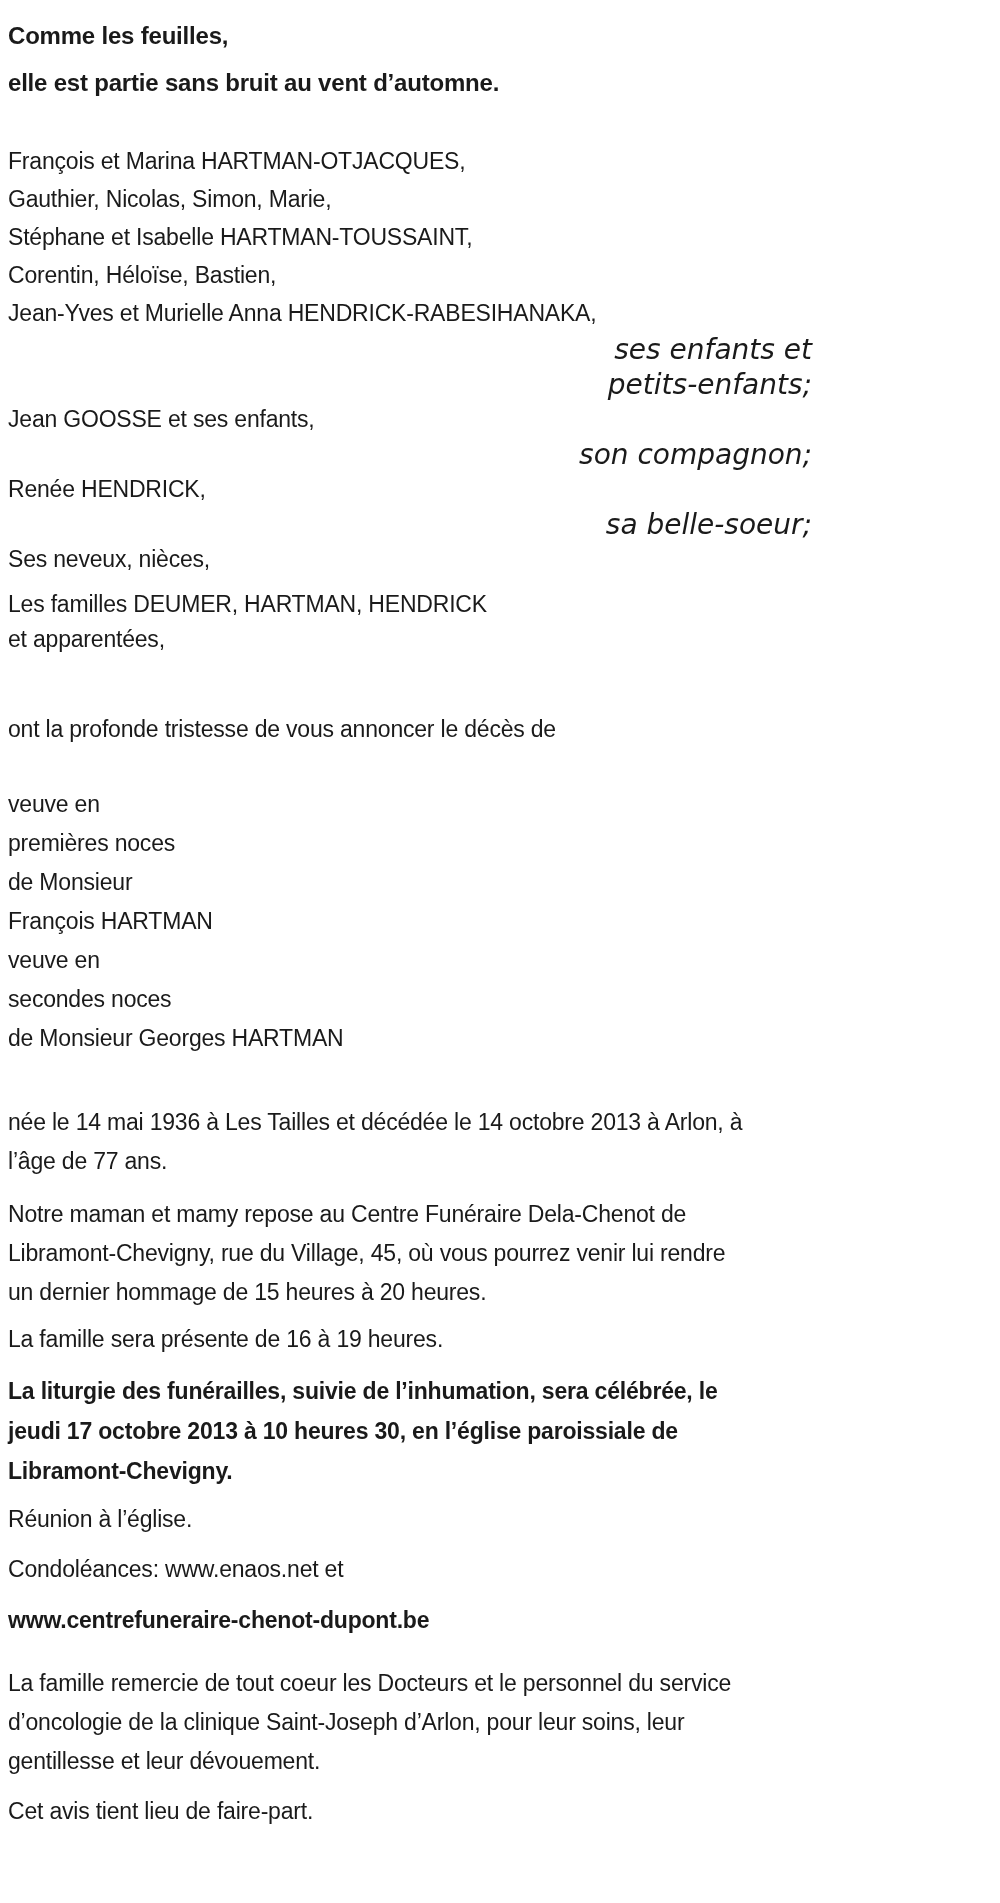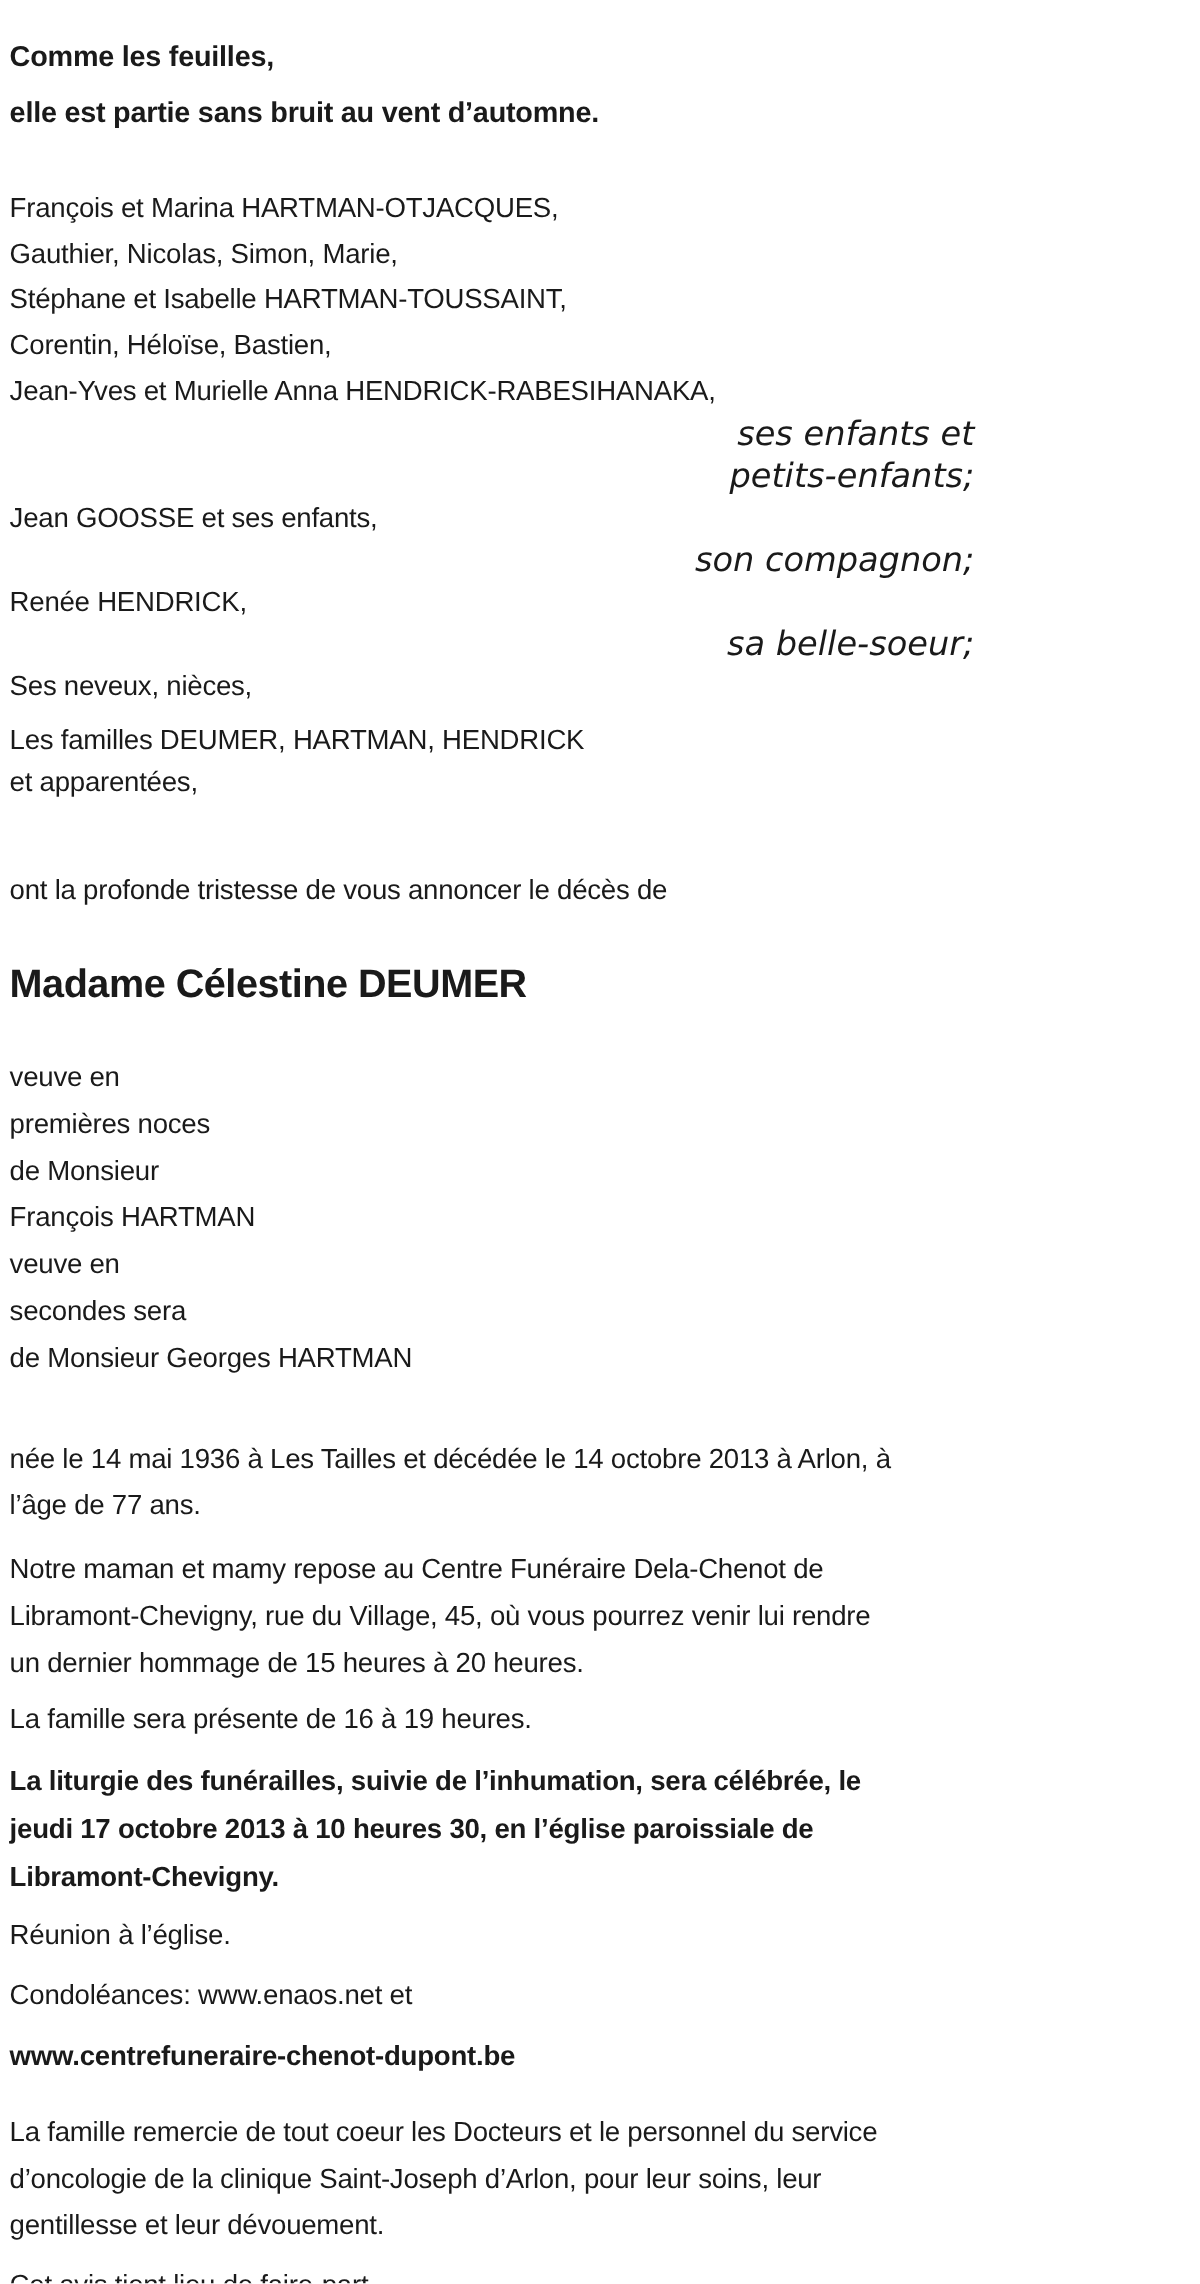--- a/index.html
+++ b/index.html
@@ -5,21 +5,21 @@
   html, body {
     margin: 0;
     padding: 0;
     background: #ffffff;
   }
   .page {
     position: relative;
     width: 824px;
     height: 1903px;
     box-sizing: border-box;
-    padding: 20px 12px 6px 8px;
+    padding: 8px 12px 6px 8px;
     background: #ffffff;
     color: #1a1a1a;
     font-family: "Liberation Sans", sans-serif;
     font-size: 23px;
     letter-spacing: -0.2px;
     overflow: hidden;
   }
   .page div { white-space: nowrap; }
 
   
@@ -83,31 +83,28 @@
 
   <div class="families">
     <div>Les familles DEUMER, HARTMAN, HENDRICK</div>
     <div>et apparentées,</div>
   </div>
 
   <div class="announce">
     <div>ont la profonde tristesse de vous annoncer le décès de</div>
   </div>
 
-  <div class="title-block">
-    <div class="deceased-name">Madame Célestine DEUMER</div>
-  </div>
 
   <div class="widow">
     <div>veuve en</div>
     <div>premières noces</div>
     <div>de Monsieur</div>
     <div>François HARTMAN</div>
     <div>veuve en</div>
-    <div>secondes sera</div>
+    <div>secondes noces</div>
     <div>de Monsieur Georges HARTMAN</div>
   </div>
 
   <div class="birth">
     <div>née le 14 mai 1936 à Les Tailles et décédée le 14 octobre 2013 à Arlon, à</div>
     <div>l’âge de 77 ans.</div>
   </div>
 
   <div class="repose">
     <div>Notre maman et mamy repose au Centre Funéraire Dela-Chenot de</div>

